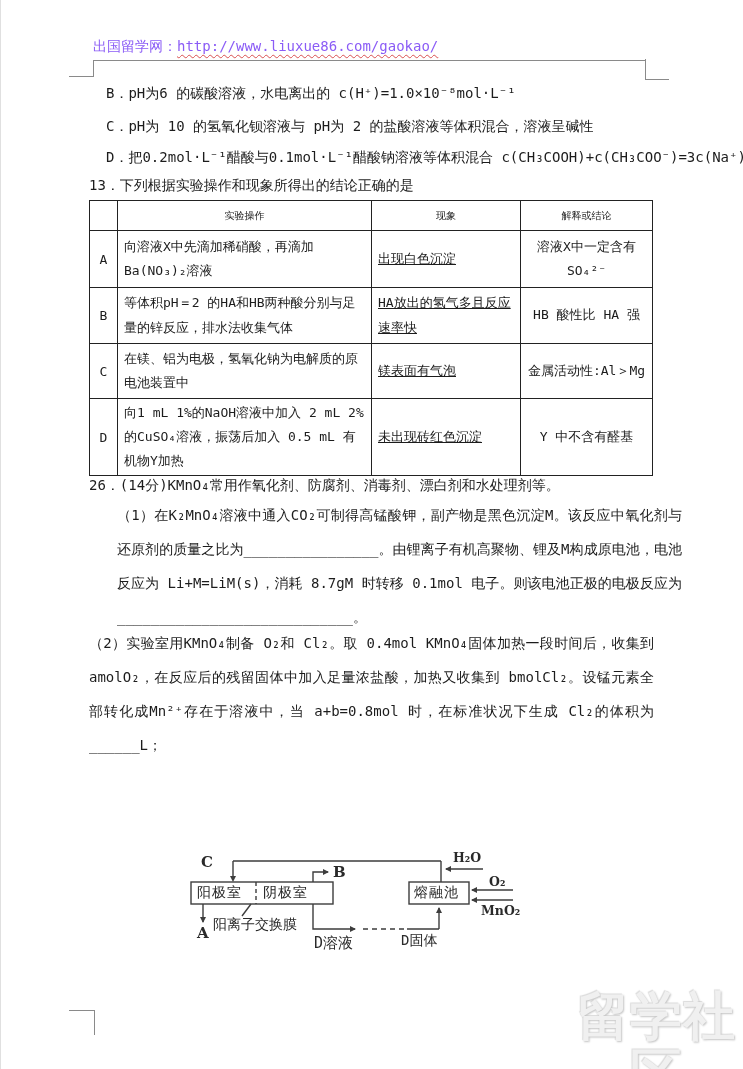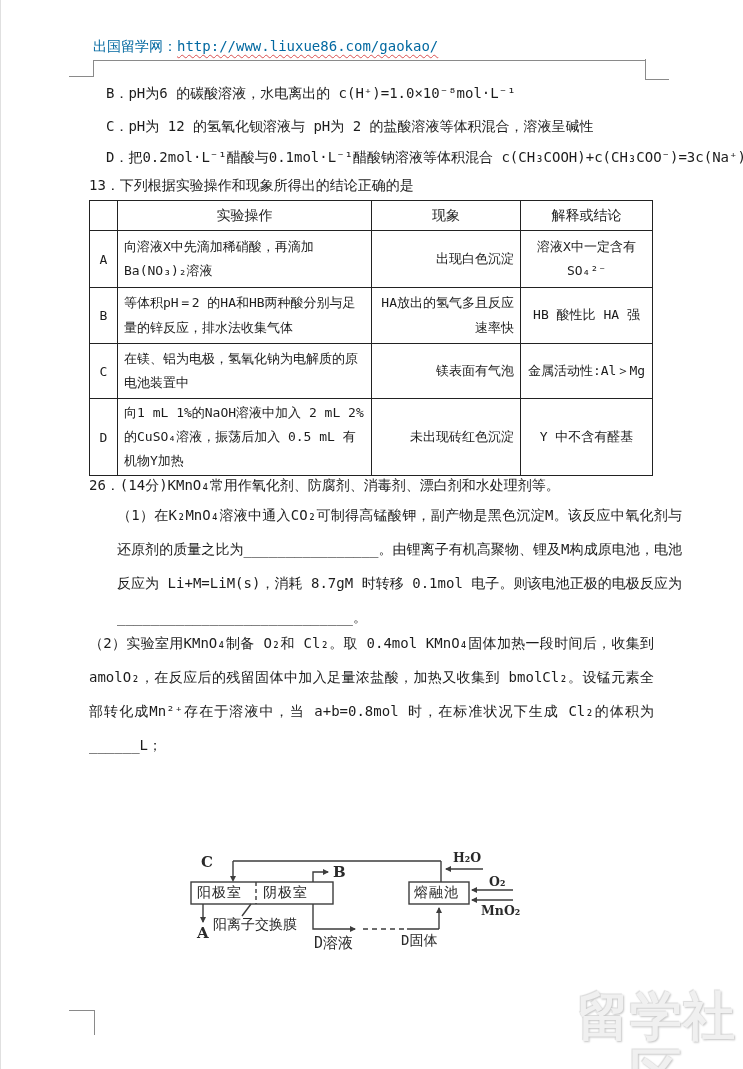--- a/index.html
+++ b/index.html
@@ -3,34 +3,34 @@
 <meta charset="utf-8">
 <style>
   * { margin:0; padding:0; box-sizing:border-box; }
   html,body { background:#fff; }
   .page {
     position:relative; width:743px; height:1069px; background:#ffffff;
     font-family:"DejaVu Sans Mono","DejaVu Sans",sans-serif;
     color:#1c1c1c; overflow:hidden; border-left:1px solid #e0e0e0;
   }
   
-  .hdr { position:absolute; left:92px; top:38px; font-size:14px; color:#0369a1; white-space:nowrap; }
+  .hdr { position:absolute; left:92px; top:38px; font-size:14px; color:#8b5cf6; white-space:nowrap; }
   .hdr .url { text-decoration:underline wavy #d95050 1px; text-underline-offset:3px; }
   .rule { position:absolute; background:#8a8a8a; }
   .rule.h { height:1px; } .rule.v { width:1px; }
   
   .opt { position:absolute; left:105px; font-size:14px; white-space:nowrap; }
   .q13 { position:absolute; left:88px; top:177px; font-size:14px; white-space:nowrap; }
   
   table.exp { position:absolute; left:88px; top:200px; border-collapse:collapse; table-layout:fixed; width:563px; font-size:13px; }
   table.exp th, table.exp td { border:1px solid #222; padding:2px 6px; vertical-align:middle; }
-  table.exp th { font-weight:normal; font-size:14px; text-align:center; height:30px;font-family:Liberation Mono, monospace; }
+  table.exp th { font-weight:normal; font-size:10px; text-align:center; height:30px;font-family:Liberation Mono, monospace; }
   td.c-key { text-align:center; }
   td.c-op  { text-align:left; line-height:1.85; }
-  td.c-ph  { text-align:right; line-height:1.85; }
+  td.c-ph  { text-align:left; line-height:1.85;text-decoration:underline; }
   td.c-cl  { text-align:center; line-height:1.85; }
   
   .para { position:absolute; left:88px; width:565px; font-size:14px; text-align:justify; }
   .p26  { top:477px; white-space:nowrap; }
   .p1 { top:498px;  line-height:34px;margin-left:28px; }
   .p2 { top:626px;  line-height:34px; }
   .p3 { top:722px;  line-height:33px; }
   
   .diagram { position:absolute; left:150px; top:845px; width:430px; height:118px; font-size:14px; }
   .diagram svg { position:absolute; left:0; top:0; }
@@ -58,21 +58,21 @@
   <div class="rule h" style="left:68px; top:76px; width:25px;"></div>
   <div class="rule v" style="left:644px; top:59px; height:20px;"></div>
   <div class="rule h" style="left:644px; top:79px; width:24px;"></div>
   <div class="rule h" style="left:68px; top:1010px; width:25px;"></div>
   <div class="rule v" style="left:93px; top:1010px; height:25px;"></div>
 
   <div class="opt" style="top:85px;">
     <span>B．</span><span>pH为6 的碳酸溶液，水电离出的 c(H⁺)=1.0×10⁻⁸mol·L⁻¹</span>
   </div>
   <div class="opt" style="top:118px;">
-    <span>C．</span><span>pH为 12 的氢氧化钡溶液与 pH为 2 的盐酸溶液等体积混合，溶液呈碱性</span>
+    <span>C．</span><span>pH为 10 的氢氧化钡溶液与 pH为 2 的盐酸溶液等体积混合，溶液呈碱性</span>
   </div>
   <div class="opt" style="top:149px;">
     <span>D．</span><span>把0.2mol·L⁻¹醋酸与0.1mol·L⁻¹醋酸钠溶液等体积混合 c(CH₃COOH)+c(CH₃COO⁻)=3c(Na⁺)</span>
   </div>
 
   <div class="q13">13．下列根据实验操作和现象所得出的结论正确的是</div>
 
   <table class="exp">
     <colgroup>
       <col style="width:28px">

